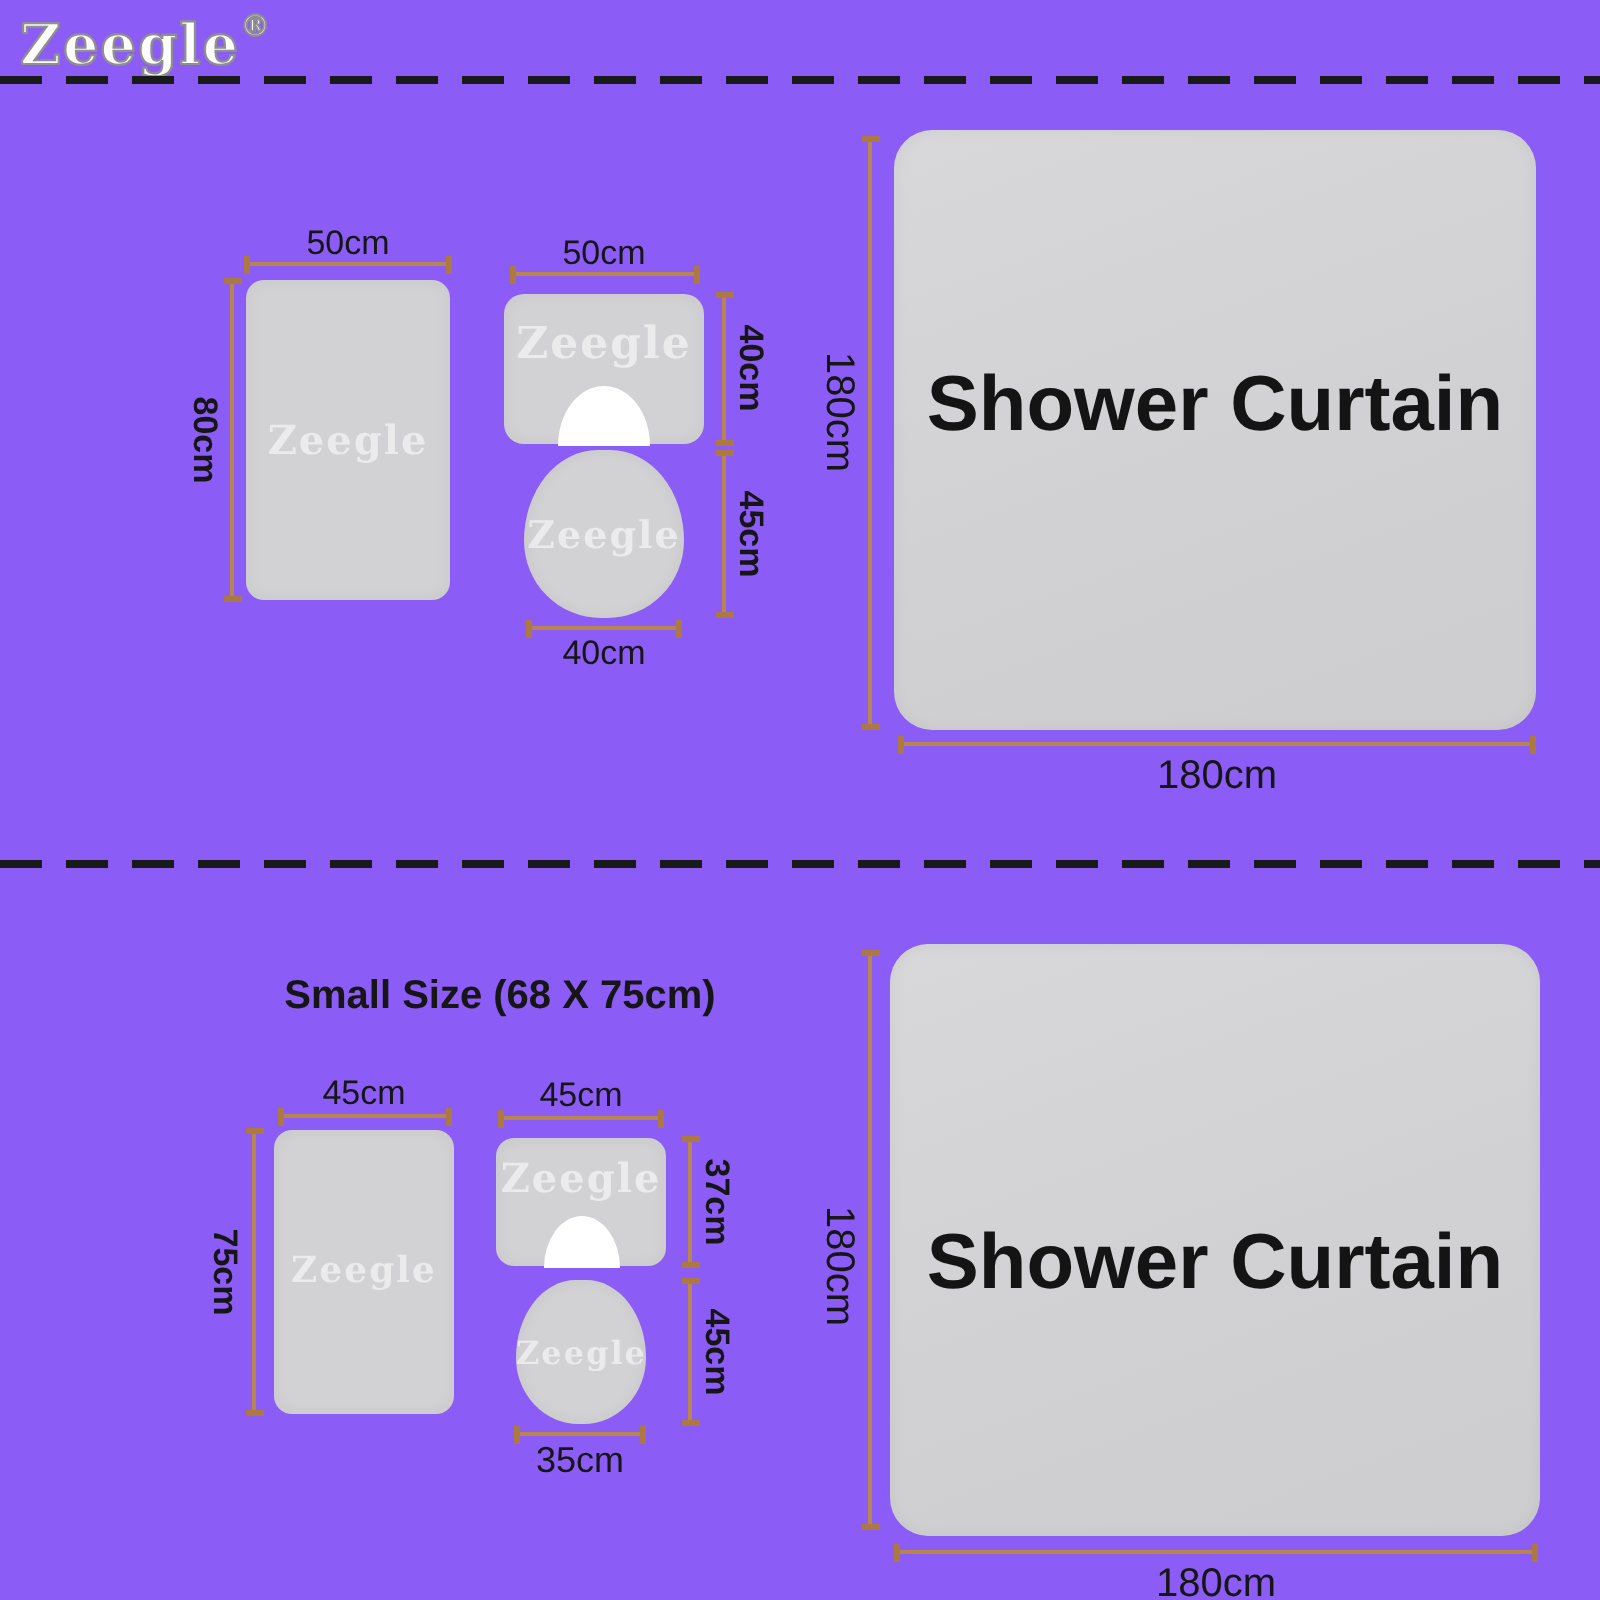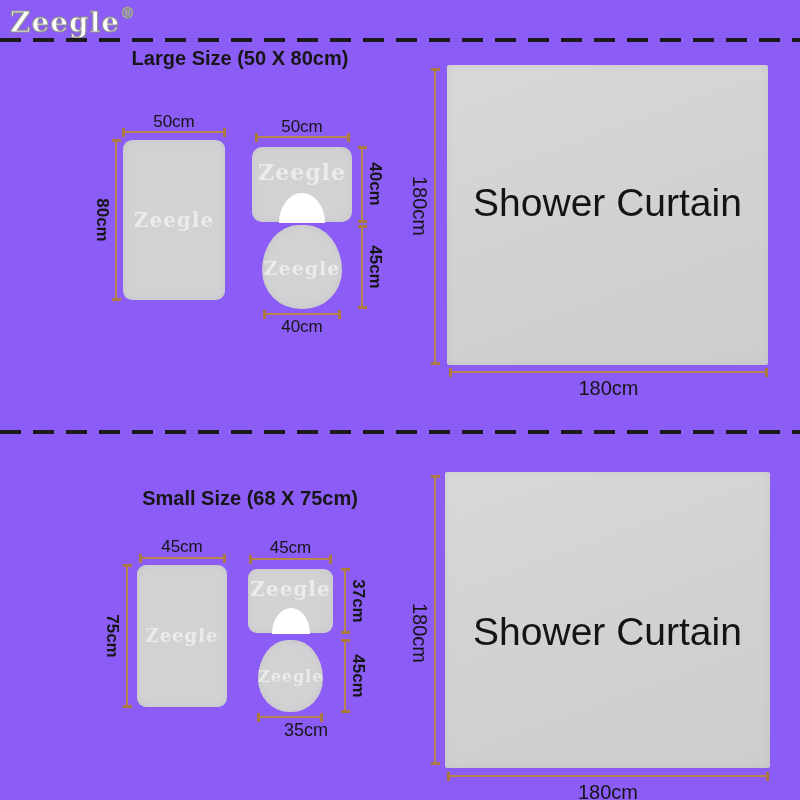--- a/index.html
+++ b/index.html
@@ -19,23 +19,23 @@
   .rule{
     position:absolute;left:0;right:0;height:4px;
     background:repeating-linear-gradient(90deg,#1a1a1a 0 21px,transparent 21px 33px);
   }
   
   .title{position:absolute;text-align:center;font-size:20px;font-weight:bold;letter-spacing:0px;}
   
   .shape{position:absolute;background:#d2d2d4;box-shadow:inset 0 0 8px rgba(0,0,0,0.05);}
   .mat{border-radius:9px;}
   .curtain{
-    border-radius:2px;
+    border-radius:19px;
     background:linear-gradient(160deg,#d8d8da 0%,#d1d1d3 55%,#cdcdd0 100%);
-    display:flex;align-items:center;justify-content:center;
+    display:flex;align-items:center;justify-content:center;font-weight:bold;
   }
   .curtain .ctext{font-size:39px;color:#141414;white-space:nowrap;}
   .notch{
     position:absolute;bottom:-1px;left:50%;transform:translateX(-50%);
     background:#ffffff;border-radius:50% 50% 0 0 / 100% 100% 0 0;
   }
   .wm{
     position:absolute;left:0;right:0;text-align:center;
     font-family:"DejaVu Serif",serif;font-weight:bold;font-style:normal;
     color:rgba(255,255,255,0.55);letter-spacing:1px;pointer-events:none;
@@ -57,21 +57,20 @@
 </head>
 <body>
 
 <div id="stage">
 
   <div class="logo"><span>Zeegle</span><sup>®</sup></div>
 
   <div class="rule" style="top:38px;"></div>
   <div class="rule" style="top:430px;"></div>
 
-  <div class="title" style="left:0;width:480px;top:47px;">Large Size (50 X 80cm)</div>
 
   <div class="shape mat" style="left:123px;top:140px;width:102px;height:160px;">
     <div class="wm" style="top:68px;font-size:20px;">Zeegle</div>
   </div>
   <div class="lbl" style="left:123px;width:102px;top:112px;">50cm</div>
   <div class="dim-h" style="left:123px;top:131px;width:102px;"></div>
   <div class="dim-v" style="left:115px;top:140px;height:160px;"></div>
   <div class="vlbl" style="left:102px;top:220px;">80cm</div>
 
   <div class="shape mat" style="left:252px;top:147px;width:100px;height:75px;border-radius:10px;">
@@ -117,21 +116,21 @@
   <div class="dim-h" style="left:250px;top:558px;width:81px;"></div>
   <div class="dim-v" style="left:344px;top:569px;height:64px;"></div>
   <div class="vlbl" style="left:358px;top:601px;">37cm</div>
 
   <div class="shape" style="left:258px;top:640px;width:65px;height:72px;border-radius:46% 46% 48% 48% / 54% 54% 46% 46%;">
     <div class="wm" style="top:27px;font-size:16px;">Zeegle</div>
   </div>
   <div class="dim-v" style="left:344px;top:640px;height:72px;"></div>
   <div class="vlbl" style="left:358px;top:676px;">45cm</div>
   <div class="dim-h" style="left:258px;top:716px;width:64px;"></div>
-  <div class="lbl" style="left:256px;width:100px;top:720px;font-size:18px;">35cm</div>
+  <div class="lbl" style="left:240px;width:100px;top:720px;font-size:18px;">35cm</div>
 
   <div class="shape curtain" style="left:445px;top:472px;width:325px;height:296px;">
     <div class="ctext" style="transform:translateY(12px);">Shower Curtain</div>
   </div>
   <div class="dim-v" style="left:434px;top:476px;height:288px;"></div>
   <div class="vlbl lbl-big" style="left:419px;top:633px;">180cm</div>
   <div class="dim-h" style="left:448px;top:775px;width:320px;"></div>
   <div class="lbl lbl-big" style="left:448px;width:320px;top:781px;">180cm</div>
 
 </div>

